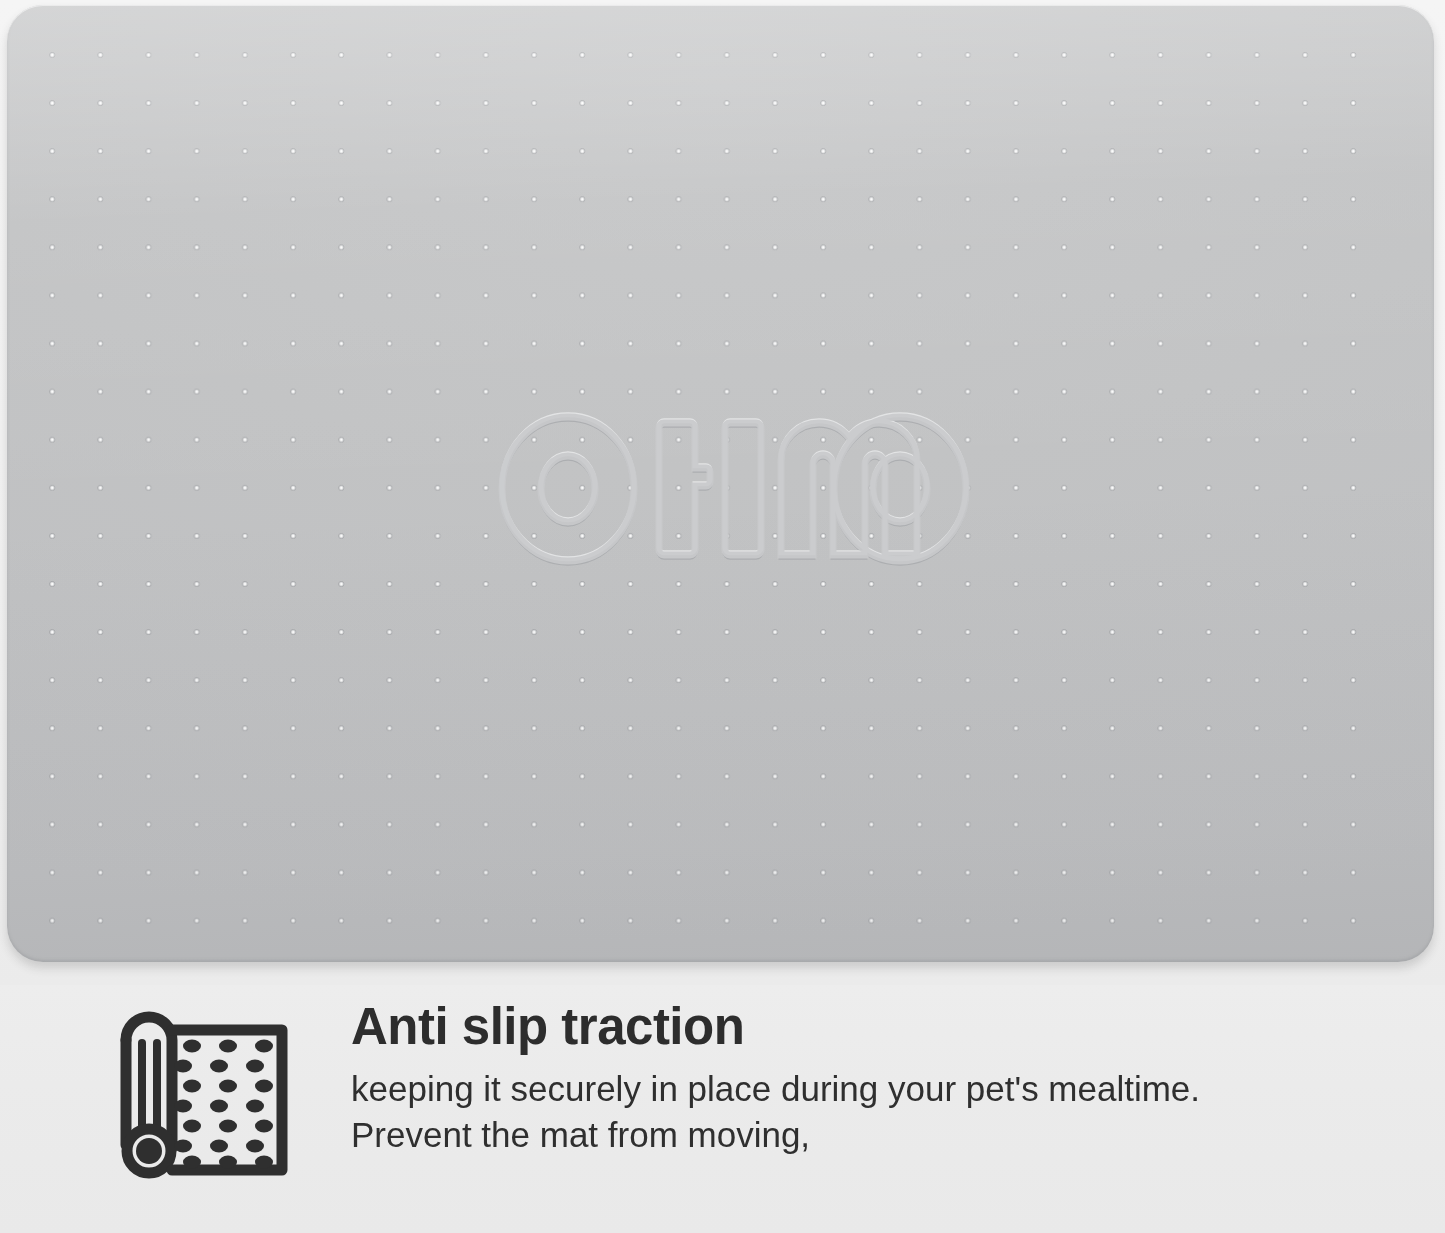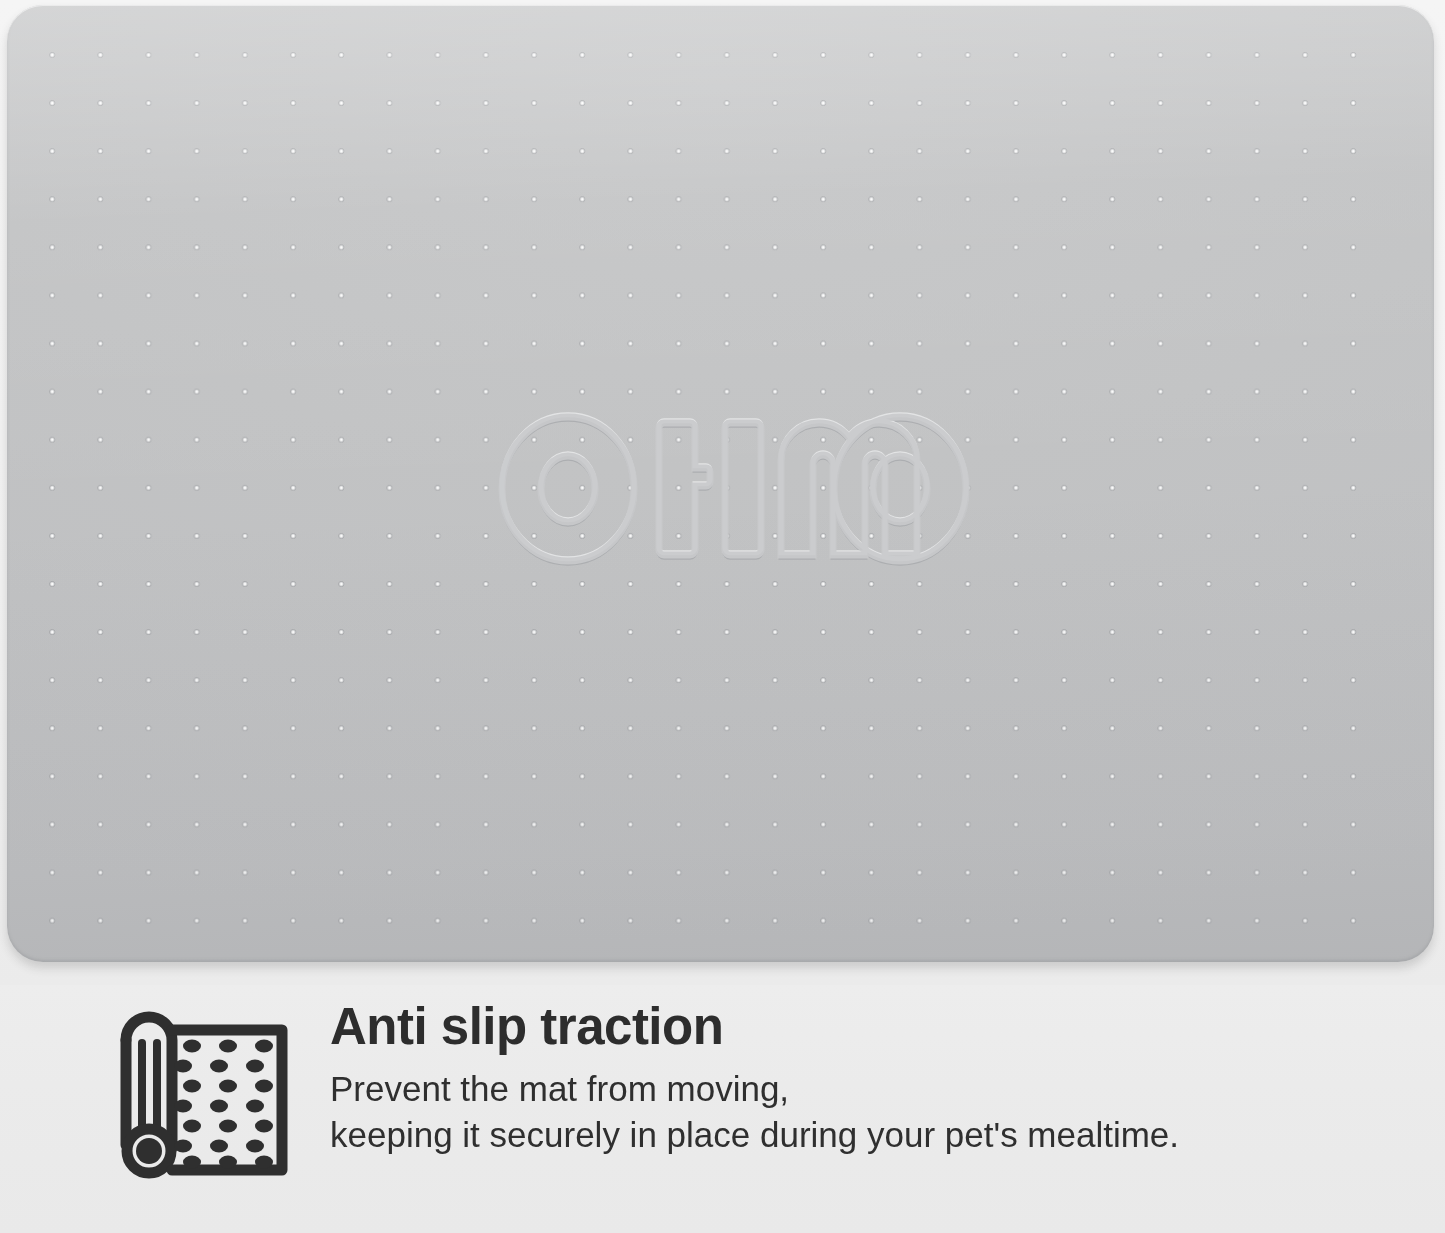--- a/index.html
+++ b/index.html
@@ -96,21 +96,21 @@
     align-items: flex-start;
   }
   .feature-icon {
     width: 200px;
     margin-left: 112px;
     margin-top: 14px;
     flex: 0 0 auto;
   }
   .feature-icon svg { display: block; width: 190px; height: 190px; }
   .feature-text {
-    margin-left: 18px;
+    margin-left: 39px;
     margin-top: 12px;
     flex: 1 1 auto;
   }
   .feature-title {
     font-family: "Liberation Sans", sans-serif;
     font-weight: bold;
     font-size: 51px;
     line-height: 60px;
     color: #2d2d2d;
     letter-spacing: -0.5px;
@@ -212,19 +212,19 @@
           <ellipse cx="80" cy="163" rx="9" ry="6.5"></ellipse>
             <ellipse cx="116" cy="163" rx="9" ry="6.5"></ellipse>
             <ellipse cx="152" cy="163" rx="9" ry="6.5"></ellipse>
         </g>
       </svg>
     </div>
 
     <div class="feature-text">
       <div class="feature-title">Anti slip traction</div>
       <div class="feature-desc">
+        <span class="feature-desc-line">keeping it securely in place during your pet's mealtime.</span>
         <span class="feature-desc-line">Prevent the mat from moving,</span>
-        <span class="feature-desc-line">keeping it securely in place during your pet's mealtime.</span>
       </div>
     </div>
   </div>
 
 </div>
 
 </body></html>

